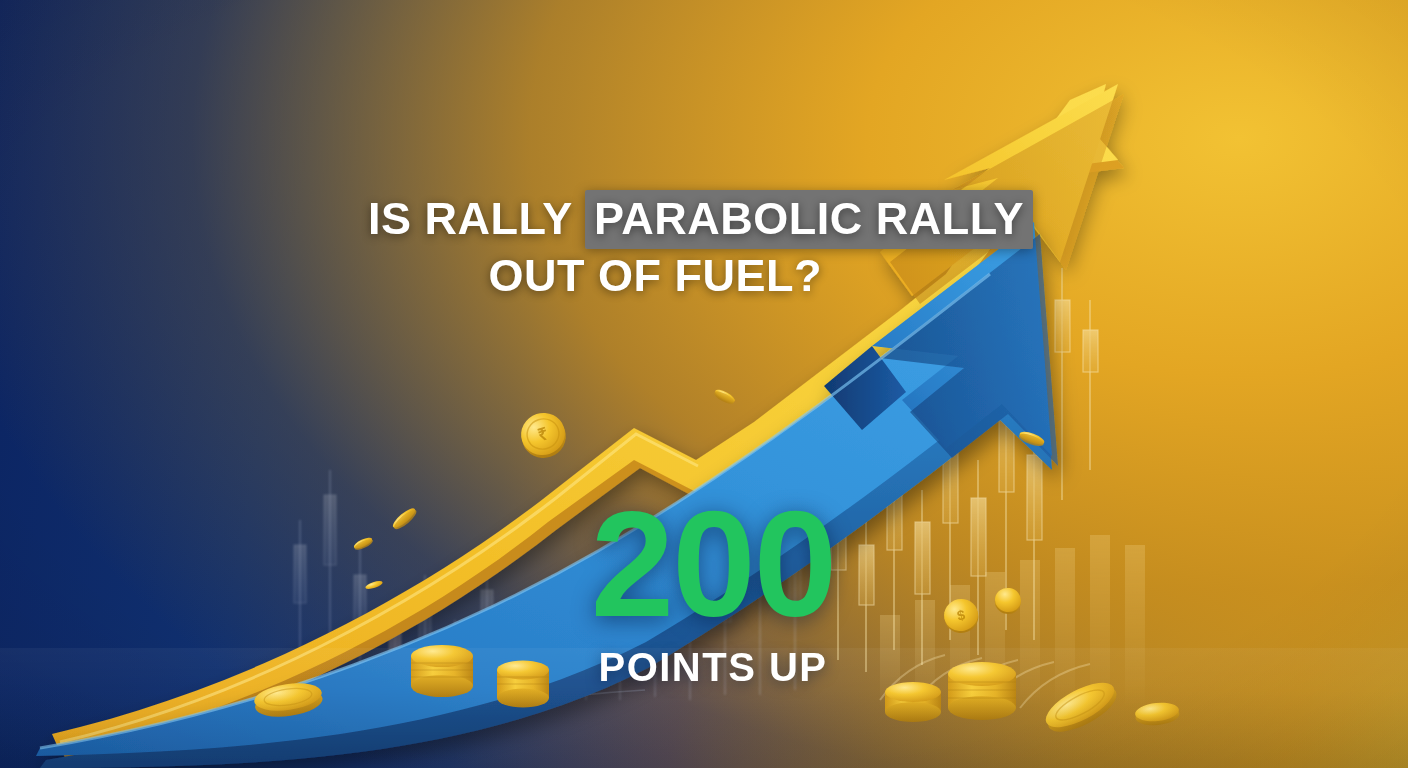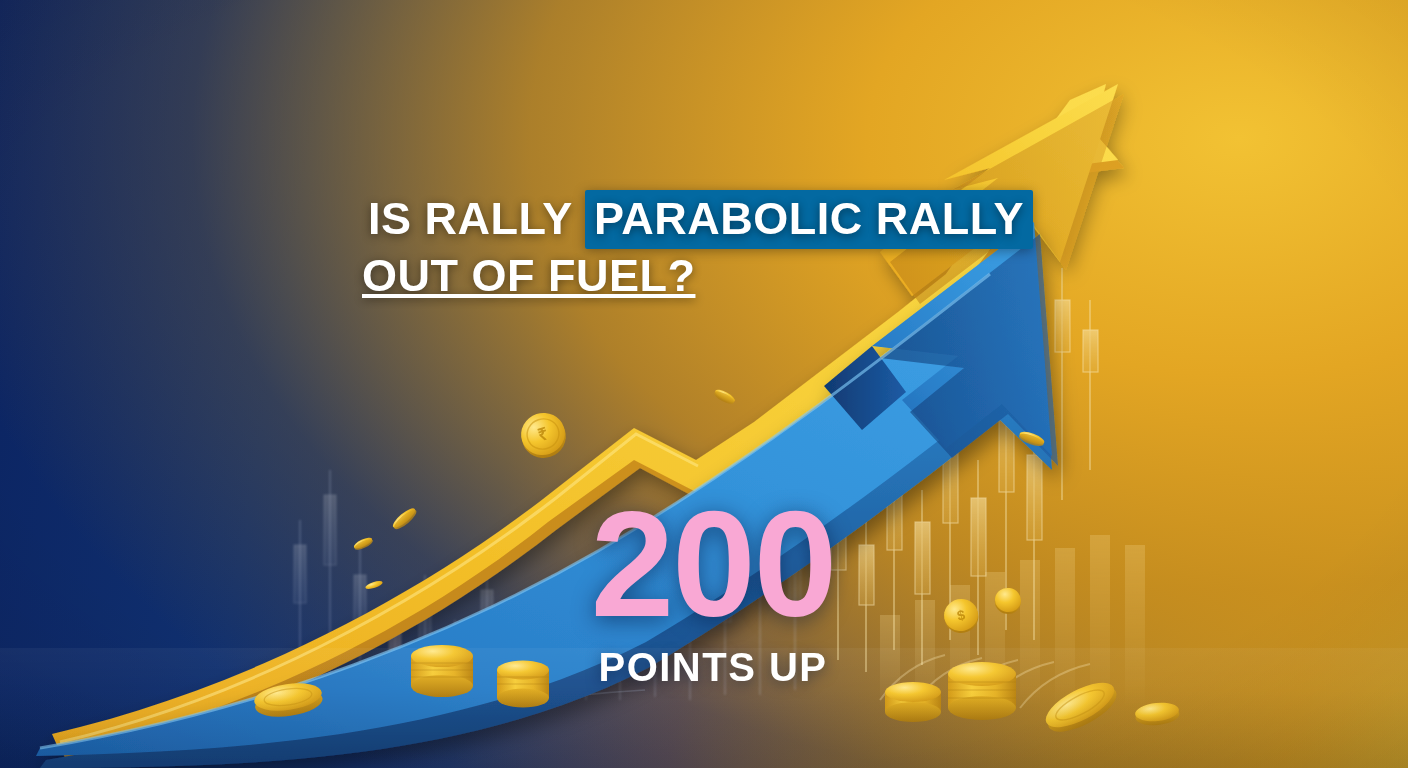--- a/index.html
+++ b/index.html
@@ -42,35 +42,35 @@
   .hl-line{
     font-size:45px;
     font-weight:bold;
     letter-spacing:0.5px;
     color:#ffffff;
     line-height:1.27;
     white-space:nowrap;
     text-shadow:0 2px 10px rgba(0,0,0,0.45);
   }
   .hl-line1{text-align:left;padding-left:6px;}
-  .hl-line2{text-align:left;padding-right:180px;text-decoration:underline;}
+  .hl-line2{text-align:right;padding-right:180px;}
   .hl-mark{
-    background:#0369a1;
+    background:#737373;
     padding:3px 9px 5px 9px;
     border-radius:2px;
     box-shadow:0 2px 12px rgba(0,0,0,0.35);
   }
 
   
   .bignum-wrap{
     position:absolute;left:548px;top:495px;width:330px;
     text-align:center;pointer-events:none;
   }
   .bignum{
-    font-size:150px;font-weight:bold;color:#f9a8d4;
+    font-size:150px;font-weight:bold;color:#22c55e;
     line-height:0.92;letter-spacing:-2px;
     text-shadow:0 4px 22px rgba(0,20,60,0.55);
   }
   .bigsub{
     font-size:40px;font-weight:bold;color:#ffffff;
     letter-spacing:1.5px;margin-top:12px;
     text-shadow:0 3px 14px rgba(0,20,60,0.55);
   }
 </style>
 </head>

